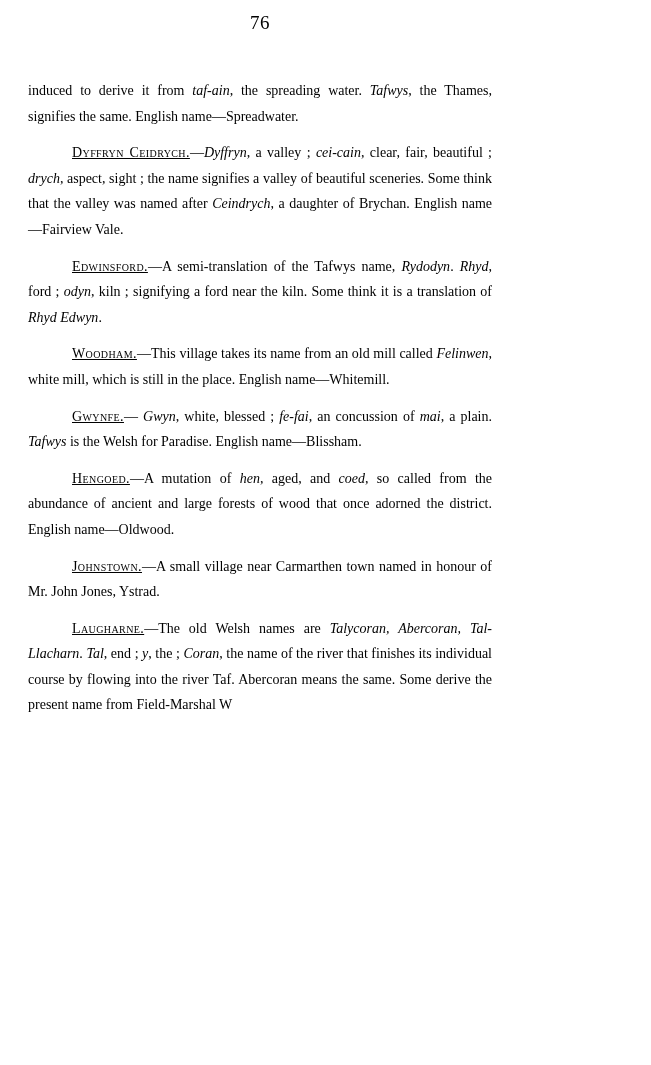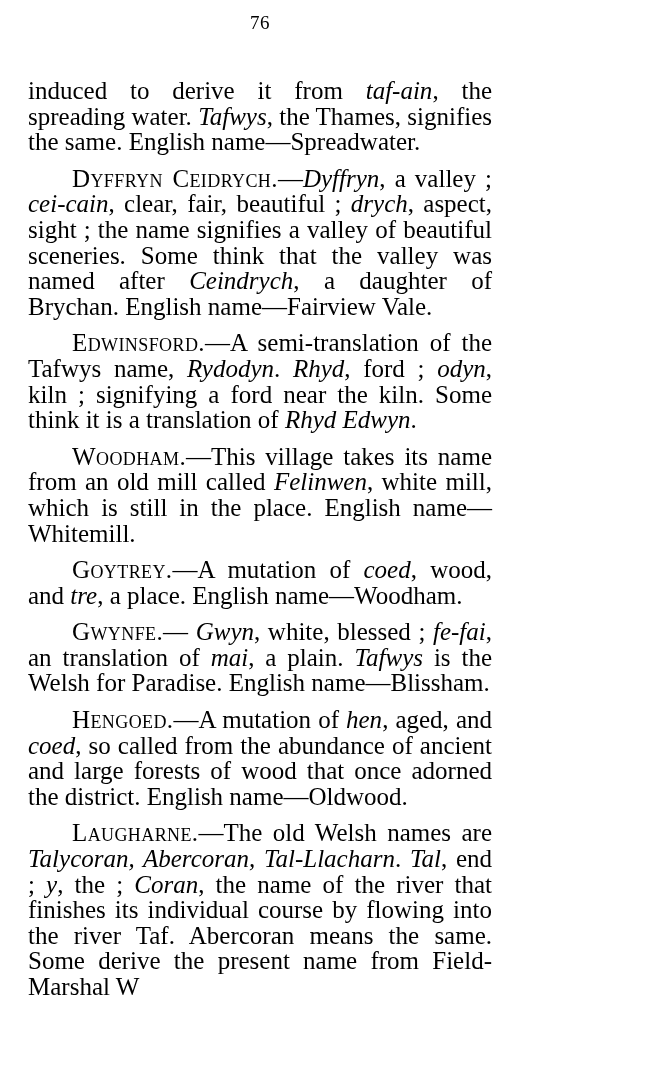--- a/index.html
+++ b/index.html
@@ -22,40 +22,41 @@
     padding: 10px 32px 0 28px;
   }
   .page-number {
     text-align: center;
     font-size: 19px;
     letter-spacing: 0.5px;
     margin: 2px 0 14px 0;
     font-family: "Liberation Serif", serif;
   }
   .body-text {
-    font-size: 25px;
+    font-size: 14px;
     line-height: 25.6px;
     text-align: justify;
     text-justify: inter-word;
     hyphens: manual;
     margin-top: 44px;
   }
   p.para {
     margin: 0 0 11px 0;
     text-indent: 0;
   }
   p.para.first {
     text-indent: 0;
   }
   p.indent {
     text-indent: 44px;
   }
   .sc {
     font-variant: small-caps;
     letter-spacing: 0.4px;
+    text-decoration: underline;
   }
   .it {
     font-style: italic;
   }
   
   .page::after {
     content: "";
     position: absolute;
     left: 0; top: 0; right: 0; bottom: 0;
     pointer-events: none;
@@ -66,19 +67,19 @@
 
 <div class="page">
 
   <div class="page-number">76</div>
 
   <div class="body-text">
       <p class="para first"><span>induced to derive it from </span><span class="it">taf-ain</span><span>, the spreading water. </span><span class="it">Tafwys</span><span>, the Thames, signifies the same.  English name—Spreadwater.</span></p>
       <p class="para indent"><span class="sc">Dyffryn Ceidrych.</span><span>—</span><span class="it">Dyffryn</span><span>, a valley ; </span><span class="it">cei-cain</span><span>, clear, fair, beautiful ; </span><span class="it">drych</span><span>, aspect, sight ;  the name signifies a valley of beautiful sceneries.  Some think that the valley was named after </span><span class="it">Ceindrych</span><span>, a daughter of Brychan.  English name—Fairview Vale.</span></p>
       <p class="para indent"><span class="sc">Edwinsford.</span><span>—A semi-translation of the Tafwys name, </span><span class="it">Rydodyn</span><span>. </span><span class="it">Rhyd</span><span>, ford ; </span><span class="it">odyn</span><span>, kiln ; signifying a ford near the kiln.  Some think it is a translation of </span><span class="it">Rhyd Edwyn</span><span>.</span></p>
       <p class="para indent"><span class="sc">Woodham.</span><span>—This village takes its name from an old mill called </span><span class="it">Felinwen</span><span>, white mill, which is still in the place.  English name—Whitemill.</span></p>
-      <p class="para indent"><span class="sc">Goytrey.</span><span>—A mutation of </span><span class="it">coed</span><span>, wood, and </span><span class="it">tre</span><span>, a place.  English name—Woodham.</span></p>
-      <p class="para indent"><span class="sc">Gwynfe.</span><span>— </span><span class="it">Gwyn</span><span>, white, blessed ; </span><span class="it">fe-fai</span><span>, an translation of </span><span class="it">mai</span><span>, a plain.  </span><span class="it">Tafwys</span><span> is the Welsh for Paradise.  English name—Blissham.</span></p>
+      <p class="para indent"><span class="sc">Gwynfe.</span><span>— </span><span class="it">Gwyn</span><span>, white, blessed ; </span><span class="it">fe-fai</span><span>, an concussion of </span><span class="it">mai</span><span>, a plain.  </span><span class="it">Tafwys</span><span> is the Welsh for Paradise.  English name—Blissham.</span></p>
       <p class="para indent"><span class="sc">Hengoed.</span><span>—A mutation of </span><span class="it">hen</span><span>, aged, and </span><span class="it">coed</span><span>, so called from the abundance of ancient and large forests of wood that once adorned the district.  English name—Oldwood.</span></p>
+      <p class="para indent"><span class="sc">Johnstown.</span><span>—A small village near Carmarthen town named in honour of Mr. John Jones, Ystrad.</span></p>
       <p class="para indent"><span class="sc">Laugharne.</span><span>—The old Welsh names are </span><span class="it">Talycoran, Abercoran, Tal-Llacharn</span><span>.  </span><span class="it">Tal</span><span>, end ; </span><span class="it">y</span><span>, the ; </span><span class="it">Coran</span><span>, the name of the river that finishes its individual course by flowing into the river Taf.  Abercoran means the same.  Some derive the present name from Field-Marshal W</span></p>
     </div>
 
 </div>
 
 </body></html>

